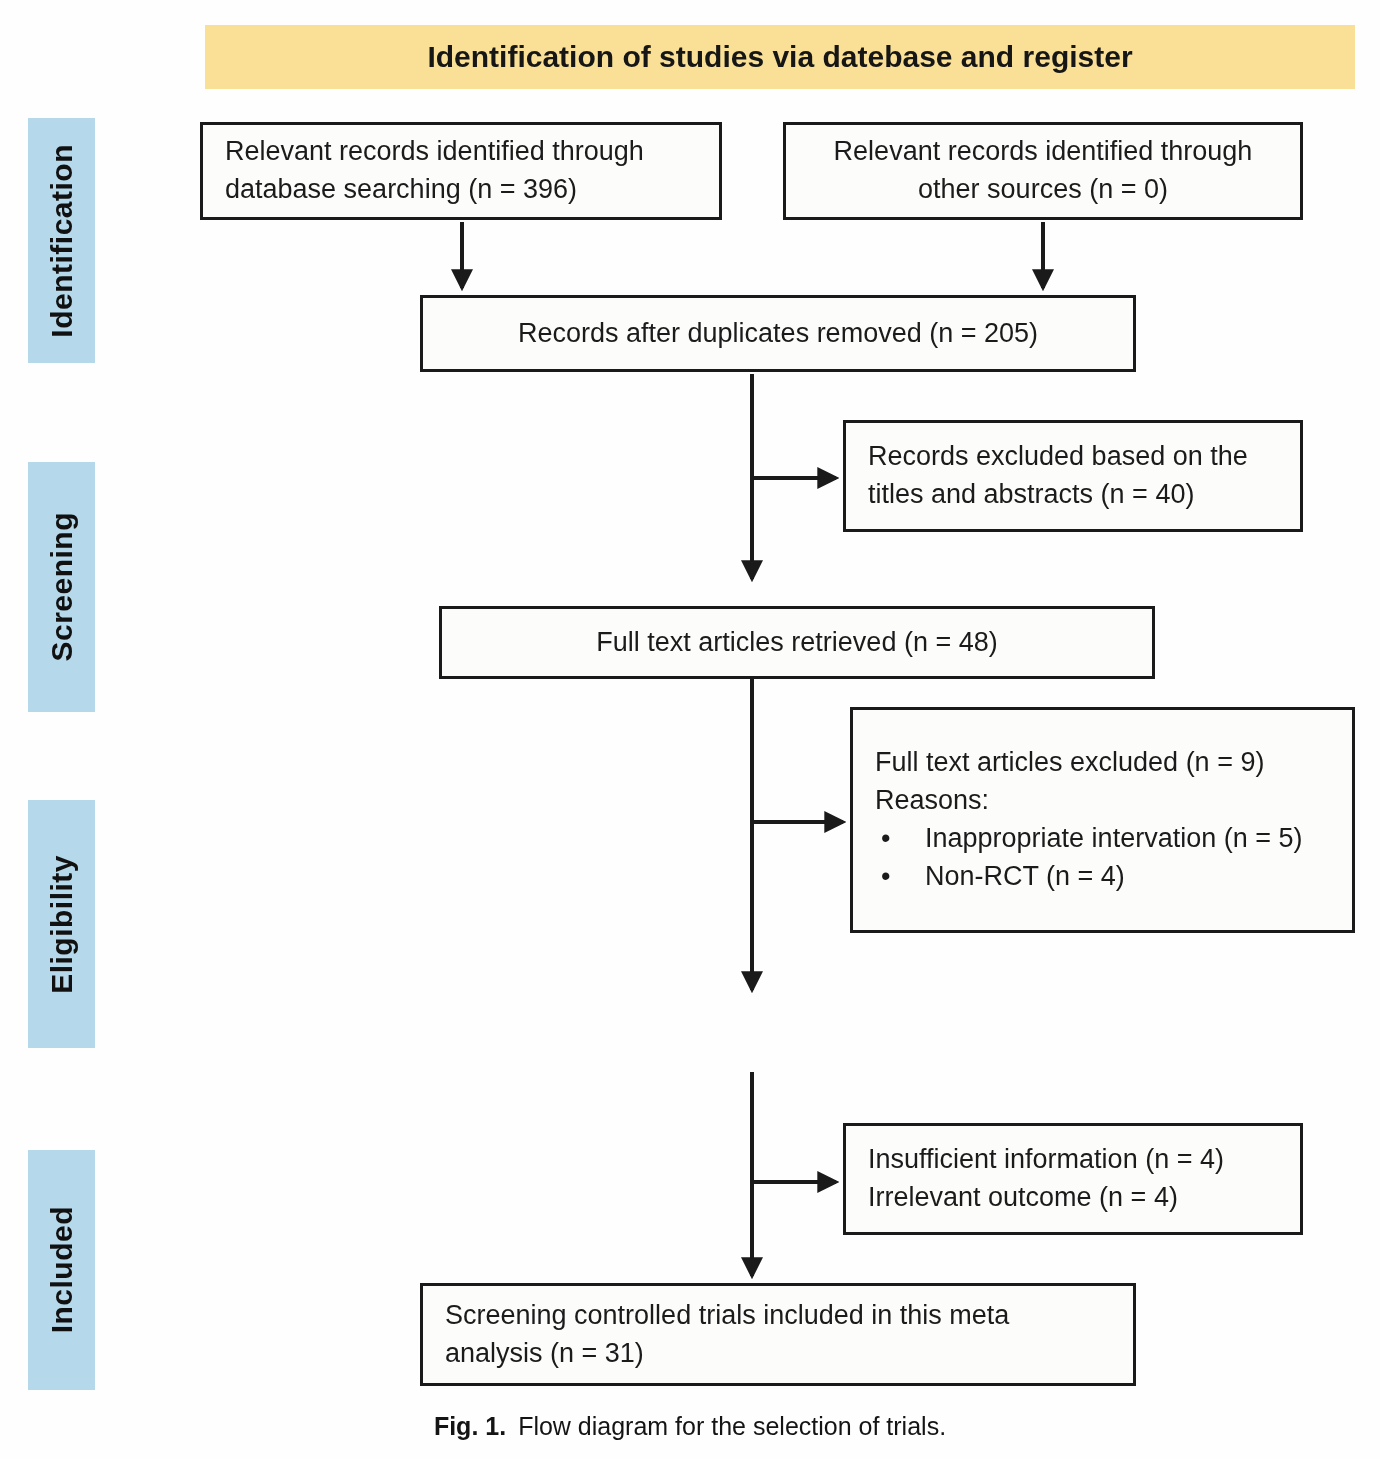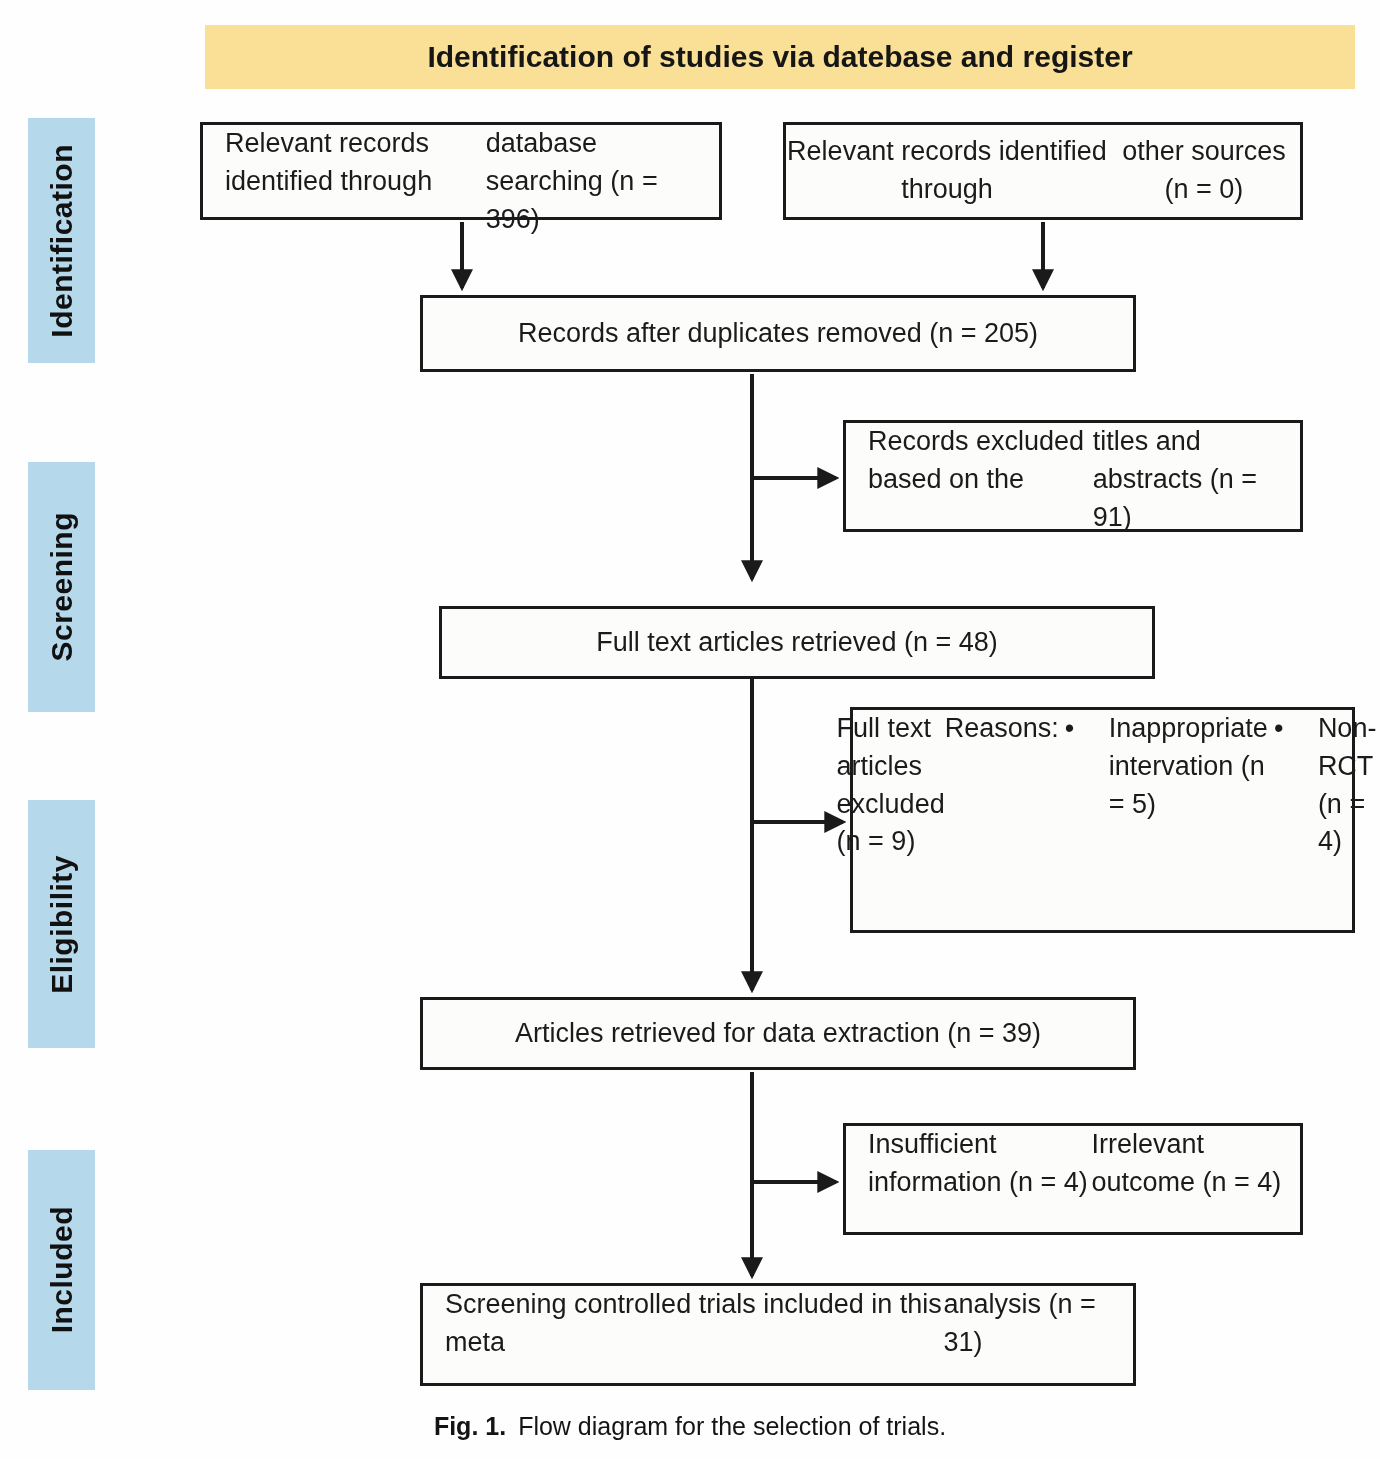--- a/index.html
+++ b/index.html
@@ -36,21 +36,21 @@
   .side.screening{top:462px;height:250px;}
   .side.eligibility{top:800px;height:248px;}
   .side.included{top:1150px;height:240px;}
 
   .fbox{
     position:absolute;
     background:#fcfcfb;
     border:3px solid #1a1a1a;
     box-sizing:border-box;
     font-size:27px;line-height:1.4;color:#1b1b1b;
-    display:flex;flex-direction:row;justify-content:center;
+    display:flex;flex-direction:column;justify-content:center;
   }
   .fbox.center{align-items:center;text-align:center;}
   .fbox.left{align-items:flex-start;text-align:left;padding-left:22px;padding-right:14px;}
 
   .box-a{left:200px;top:122px;width:522px;height:98px;}
   .box-b{left:783px;top:122px;width:520px;height:98px;}
   .box-c{left:420px;top:295px;width:716px;height:77px;}
   .box-e{left:843px;top:420px;width:460px;height:112px;}
   .box-d{left:439px;top:586px;width:716px;height:73px;margin-top:20px;}
   .box-g{left:850px;top:707px;width:505px;height:226px;font-size:27px;}
@@ -119,43 +119,40 @@
     <span>Relevant records identified through</span>
     <span>other sources (n = 0)</span>
   </div>
 
   <div class="fbox center box-c">
     <span>Records after duplicates removed (n = 205)</span>
   </div>
 
   <div class="fbox left box-e">
     <span>Records excluded based on the</span>
-    <span>titles and abstracts (n = 91)</span>
+    <span>titles and abstracts (n = 40)</span>
   </div>
 
   <div class="fbox center box-d">
     <span>Full text articles retrieved (n = 48)</span>
   </div>
 
   <div class="fbox left box-g">
     <span>Full text articles excluded (n = 9)</span>
     <span>Reasons:</span>
     <span class="bullet-row">
       <span class="bullet-glyph">•</span>
       <span>Inappropriate intervation (n = 5)</span>
     </span>
     <span class="bullet-row">
       <span class="bullet-glyph">•</span>
       <span>Non-RCT (n = 4)</span>
     </span>
   </div>
 
-  <div class="fbox center box-f">
-    <span>Articles retrieved for data extraction (n = 39)</span>
-  </div>
 
   <div class="fbox left box-h">
     <span>Insufficient information (n = 4)</span>
     <span>Irrelevant outcome (n = 4)</span>
   </div>
 
   <div class="fbox left box-i">
     <span>Screening controlled trials included in this meta</span>
     <span>analysis (n = 31)</span>
   </div>

